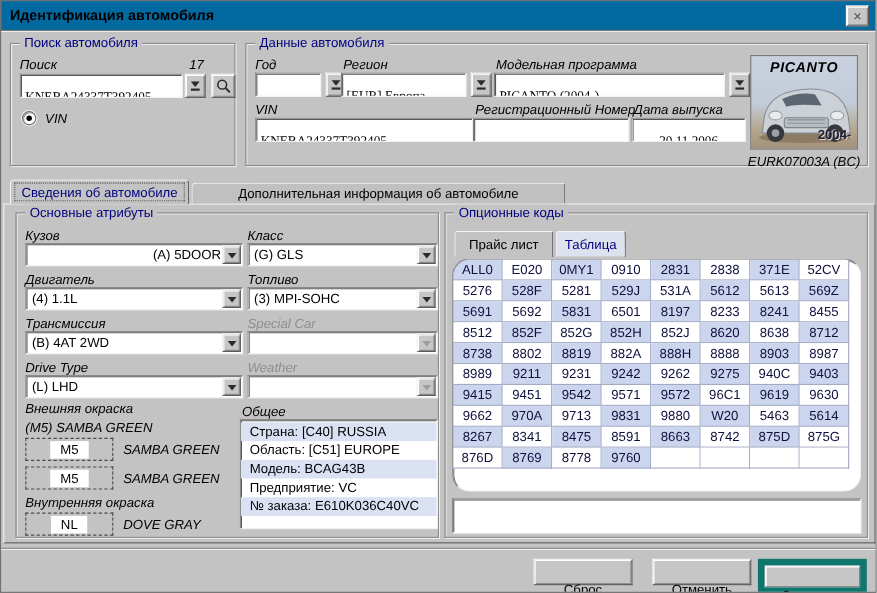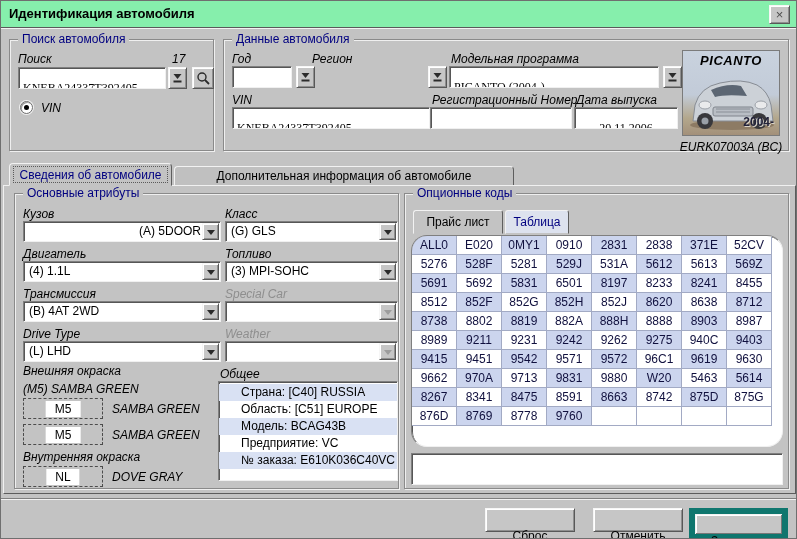--- a/index.html
+++ b/index.html
@@ -3,21 +3,21 @@
 <meta charset="utf-8">
 <style>
   * { box-sizing: border-box; margin:0; padding:0; }
   html,body { width:797px; height:539px; }
   body { font-family:"Liberation Sans", sans-serif; font-size:12px; color:#000; }
   .dialog { position:relative; width:797px; height:539px; background:#c3c3c3; border:1px solid #6f6f6f; overflow:hidden; }
 
   
   .raised { background:#c6c6c6; border:1px solid; border-color:#f6f6f6 #585858 #585858 #f6f6f6; box-shadow: inset 1px 1px 0 #ffffff, inset -1px -1px 0 #8f8f8f; }
 
-  .titlebar { position:absolute; left:0; top:0; width:100%; height:27px; background:#86efac; border-bottom:1px solid #5a5a5a; }
+  .titlebar { position:absolute; left:0; top:0; width:100%; height:27px; background:#0369a1; border-bottom:1px solid #5a5a5a; }
   .titlebar:after { content:""; position:absolute; left:0; bottom:-2px; width:100%; height:1px; background:#f2f2f2; }
   .title-text { position:absolute; left:8px; top:5px; font-size:13px; font-weight:bold; white-space:nowrap; }
   .btn-close { position:absolute; right:6px; top:4px; width:21px; height:19px; text-align:center; line-height:17px; font-size:13px; color:#4e4e4e; cursor:default; }
 
   .group { position:absolute; border:1px solid #8a8a8a; box-shadow: inset 1px 1px 0 #efefef, 1px 1px 0 #efefef; }
   .legend { position:absolute; top:-8px; left:8px; background:#c3c3c3; padding:0 4px; color:#000080; white-space:nowrap; }
 
   .label { position:absolute; white-space:nowrap;font-style:italic; }
   .label.dim { color:#8e8e8e; }
   .navy { color:#000080; }
@@ -49,21 +49,21 @@
 
   .minitab { position:absolute; height:24px; padding-top:4px; text-align:center; background:#c3c3c3; border:1px solid; border-color:#f2f2f2 #5e5e5e #c3c3c3 #f2f2f2; border-radius:3px 3px 0 0; }
   .minitab.active { background:#dde2ee; color:#000080; z-index:3; }
 
   .grid { position:absolute; background:#fff; border:1px solid; border-color:#7f7f7f #f0f0f0 #f0f0f0 #7f7f7f; box-shadow: inset 1px 1px 0 #565656; overflow:hidden; }
   .grow { display:flex; height:19px; }
   .gcell { width:45px; height:19px; line-height:18px; text-align:center; font-size:12px; color:#10103e; border-right:1px solid #a2aac4; border-bottom:1px solid #a2aac4; background:#fff; }
   .gcell.blue { background:#ccd5ee; }
 
   .genbox { position:absolute; background:#fff; border:1px solid; border-color:#7f7f7f #f0f0f0 #f0f0f0 #7f7f7f; box-shadow: inset 1px 1px 0 #565656; overflow:hidden; padding-top:2px; }
-  .genrow { height:17px; line-height:17px; padding-left:22px; white-space:nowrap; }
+  .genrow { height:17px; line-height:17px; padding-left:8px; white-space:nowrap; }
   .genrow.alt { background:#d9e1f3; }
 
   .swatch { position:absolute; width:80px; height:21px; border:1px dashed #4c4c4c; background:#c3c3c3; }
   .swatch-code { position:absolute; left:50%; top:2px; transform:translateX(-50%); background:#fff; padding:0 9px; height:16px; line-height:16px; }
 
   .pushbtn { position:absolute; height:24px; padding-top:20px; text-align:center; background:#c6c6c6; border:1px solid; border-color:#f6f6f6 #585858 #585858 #f6f6f6; box-shadow: inset 1px 1px 0 #fff, inset -1px -1px 0 #8f8f8f; cursor:default; }
   .pushbtn.default { height:25px; border:6px solid #0f766e; box-shadow: inset 1px 1px 0 #f2f2f2, inset -1px -1px 0 #777, inset 2px 2px 0 #fff; }
 
   .divider { position:absolute; left:0; top:497px; width:100%; height:2px; border-top:1px solid #7f7f7f; border-bottom:1px solid #f2f2f2; }
 </style>
@@ -108,20 +108,21 @@
     <div class="label" style="left:8px; top:12px;">Год</div>
     <input class="tfield" style="left: 8px; top: 26px; width: 60px;" value="">
     <div class="iconbtn raised" style="left:72px; top:26px; width:19px; height:22px;">
       <svg width="9" height="10">
           <path d="M0.5 1 L8.5 1 L4.5 6 Z" fill="#2b2b2b"></path>
           <rect x="0.5" y="7.5" width="8" height="2" fill="#2b2b2b"></rect>
         </svg>
     </div>
 
     <div class="label" style="left:88px; top:12px;">Регион</div>
+    <input class="tfield" style="left: 86px; top: 26px; width: 114px;" value="[EUR] Европа">
     <div class="iconbtn raised" style="left:204px; top:26px; width:19px; height:22px;">
       <svg width="9" height="10">
           <path d="M0.5 1 L8.5 1 L4.5 6 Z" fill="#2b2b2b"></path>
           <rect x="0.5" y="7.5" width="8" height="2" fill="#2b2b2b"></rect>
         </svg>
     </div>
 
     <div class="label" style="left:227px; top:12px;">Модельная программа</div>
     <input class="tfield" style="left: 225px; top: 26px; width: 210px;" value="PICANTO (2004-)">
     <div class="iconbtn raised" style="left:439px; top:26px; width:19px; height:22px;">

